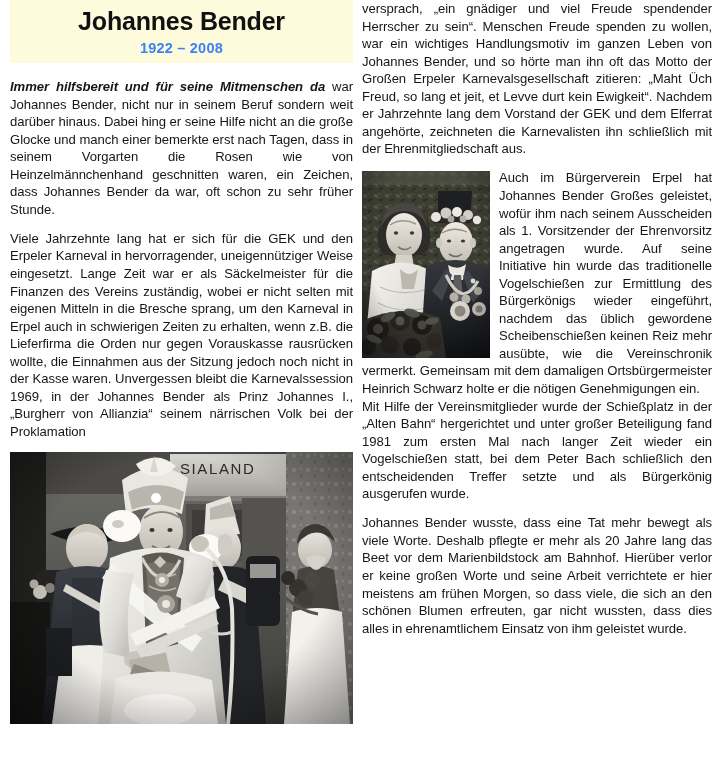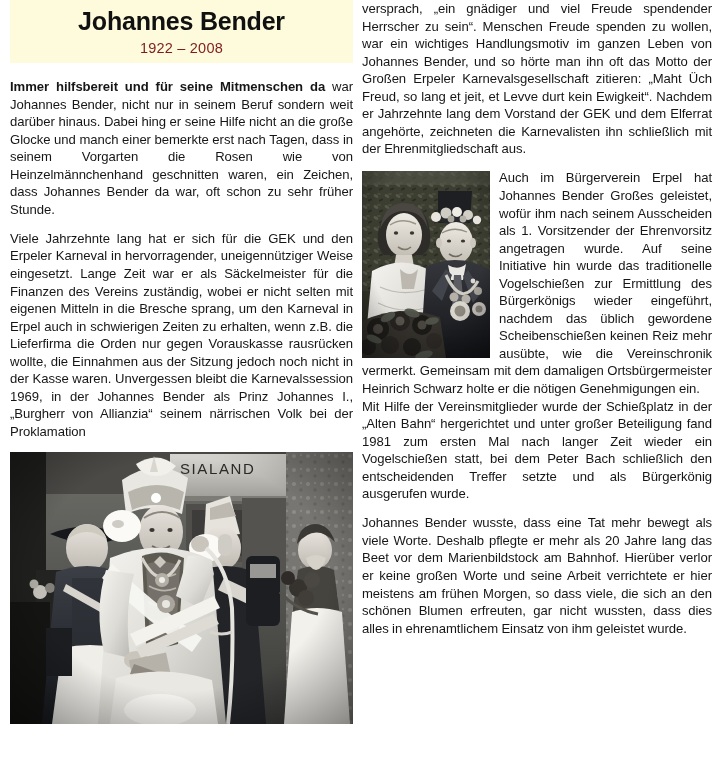--- a/index.html
+++ b/index.html
@@ -43,43 +43,44 @@
   .masthead-title {
     font-size: 25px;
     font-weight: bold;
     letter-spacing: -0.2px;
     line-height: 34px;
     color: #111111;
     font-family: "Liberation Sans", "DejaVu Sans", sans-serif;
   }
   .masthead-dates {
     font-size: 14.5px;
-    font-weight: normal;
+    font-weight: bold;
     line-height: 20px;
-    color: #7f1d1d;
+    color: #3b82f6;
     letter-spacing: 0.2px;
   }
 
   
   .para {
     font-size: 13.1px;
     line-height: 17.55px;
     text-align: justify;
     text-justify: inter-word;
     margin: 0 0 11.5px 0;
     font-stretch: condensed;
     letter-spacing: -0.05px;
     word-spacing: -0.2px;
     hyphens: manual;
   }
   .col-left .para { width: 343px; }
   .col-right .para { width: 350px; }
   .para:last-child { margin-bottom: 0; }
   .lead {
     font-weight: bold;
+    font-style: italic;
   }
   .first-para-gap { margin-top: 15px; }
 
   
   .photo {
     position: relative;
     overflow: hidden;
     background: #2a2a2a;
   }
   .photo svg { display: block; }

